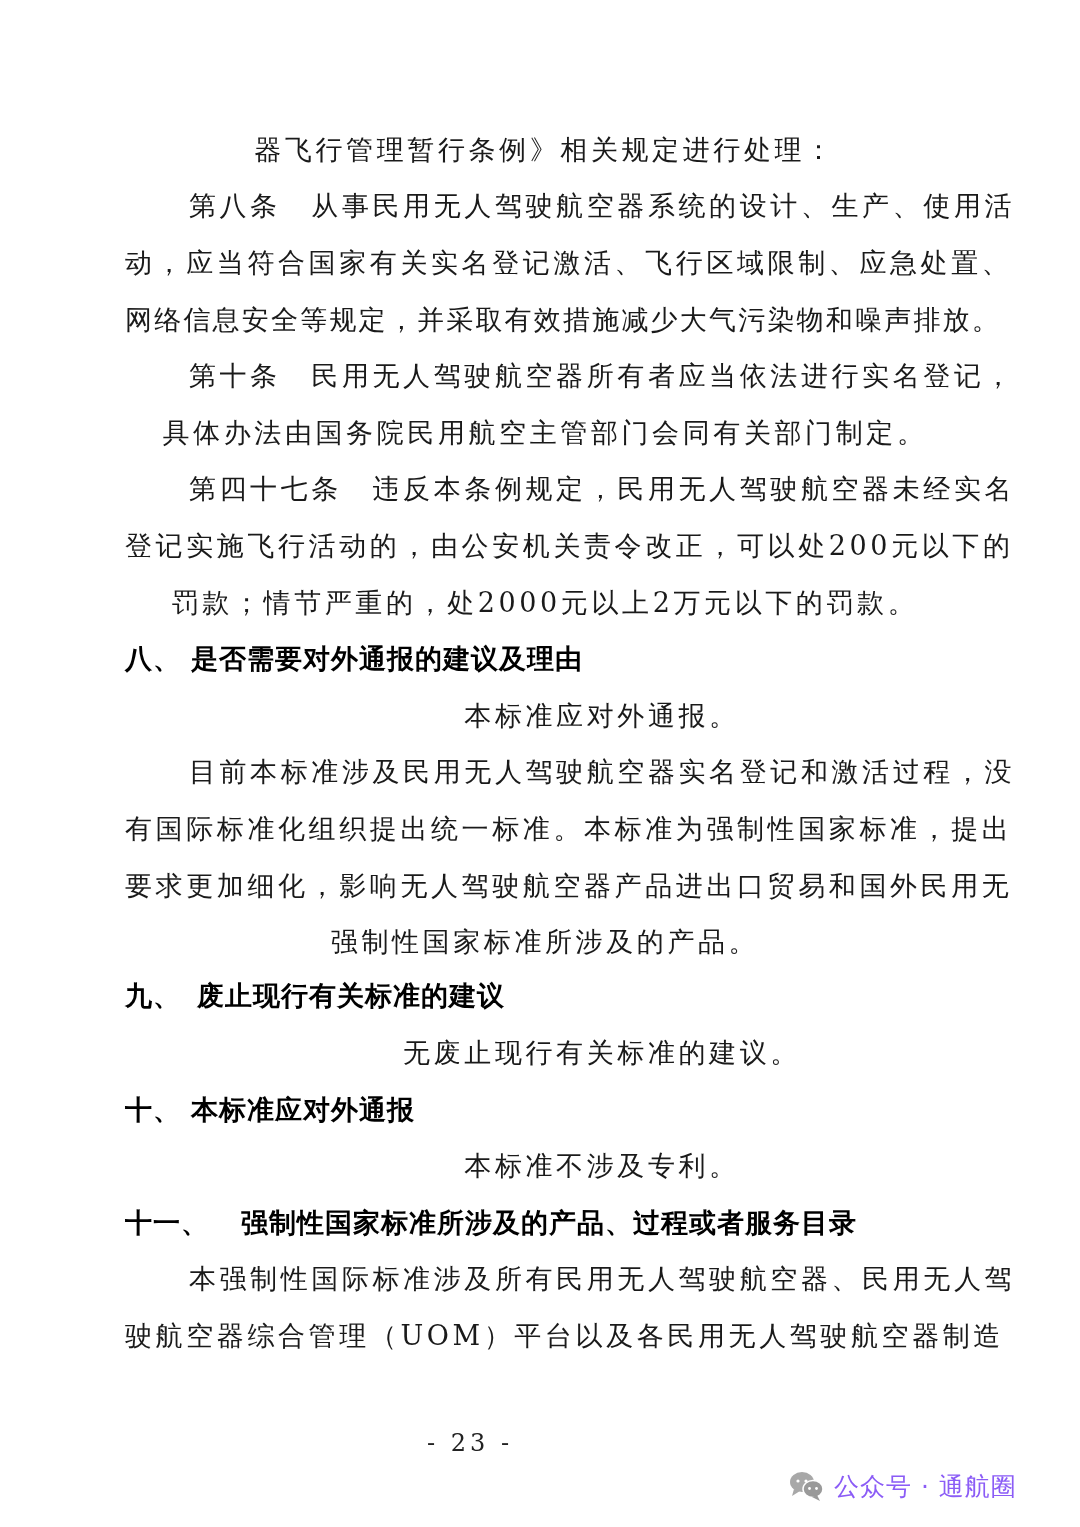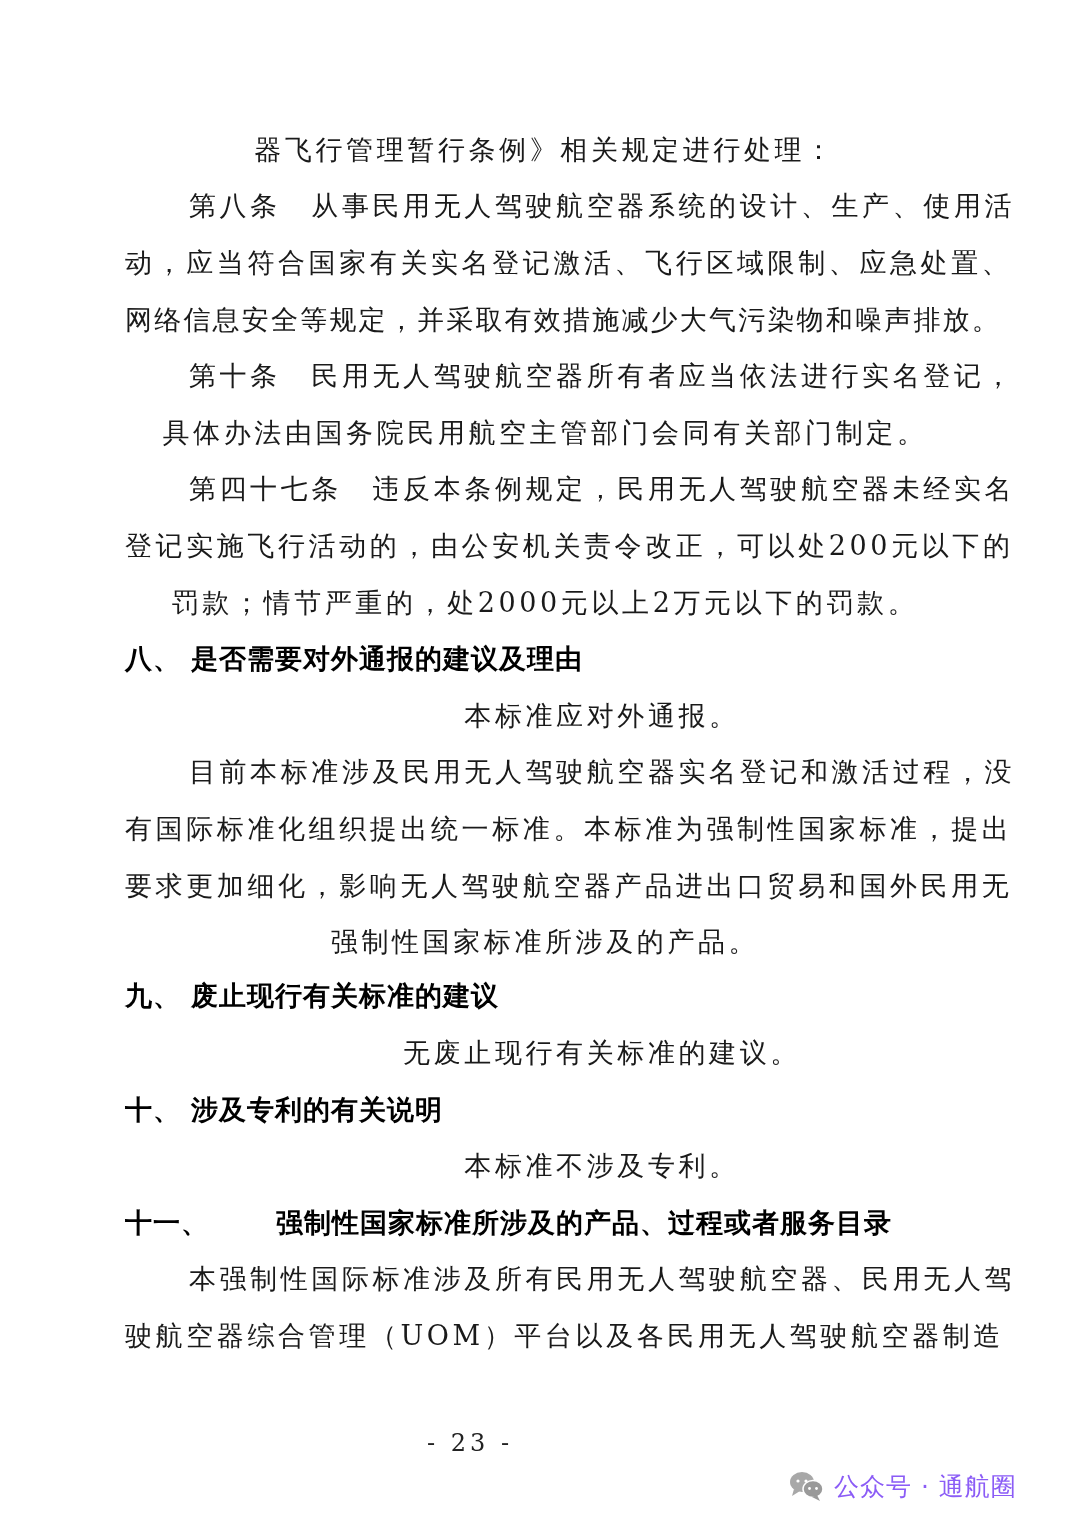--- a/index.html
+++ b/index.html
@@ -102,31 +102,31 @@
   <div class="heading" style="top:639px">
     <span class="num">八、</span><span class="title" style="margin-left:10px">是否需要对外通报的建议及理由</span>
   </div>
   <div class="line indent" style="top:696px">本标准应对外通报。</div>
   <div class="line indent" style="top:752px">目前本标准涉及民用无人驾驶航空器实名登记和激活过程，没</div>
   <div class="line" style="top:809px">有国际标准化组织提出统一标准。本标准为强制性国家标准，提出</div>
   <div class="line" style="top:866px">要求更加细化，影响无人驾驶航空器产品进出口贸易和国外民用无</div>
   <div class="line" style="top:922px">强制性国家标准所涉及的产品。</div>
 
   <div class="heading" style="top:976px">
-    <span class="num">九、</span><span class="title" style="margin-left:10px">废止现行有关标准的建议</span>
+    <span class="num">九、</span><span class="title" style="margin-left:16px">废止现行有关标准的建议</span>
   </div>
   <div class="line indent" style="top:1033px">无废止现行有关标准的建议。</div>
 
   <div class="heading" style="top:1090px">
-    <span class="num">十、</span><span class="title" style="margin-left:10px">涉及专利的有关说明</span>
+    <span class="num">十、</span><span class="title" style="margin-left:10px">本标准应对外通报</span>
   </div>
   <div class="line indent" style="top:1146px">本标准不涉及专利。</div>
 
   <div class="heading" style="top:1203px">
-    <span class="num">十一、</span><span class="title" style="margin-left:67px">强制性国家标准所涉及的产品、过程或者服务目录</span>
+    <span class="num">十一、</span><span class="title" style="margin-left:32px">强制性国家标准所涉及的产品、过程或者服务目录</span>
   </div>
   <div class="line indent" style="top:1259px">本强制性国际标准涉及所有民用无人驾驶航空器、民用无人驾</div>
   <div class="line" style="top:1316px">驶航空器综合管理（UOM）平台以及各民用无人驾驶航空器制造</div>
 
   <div class="page-number">- 23 -</div>
 
   <div class="watermark">
     <span class="wechat-icon">
       <svg width="38" height="32" viewBox="0 0 38 32">
         <ellipse cx="14" cy="12" rx="12" ry="10" fill="#a8a8a8"></ellipse>

